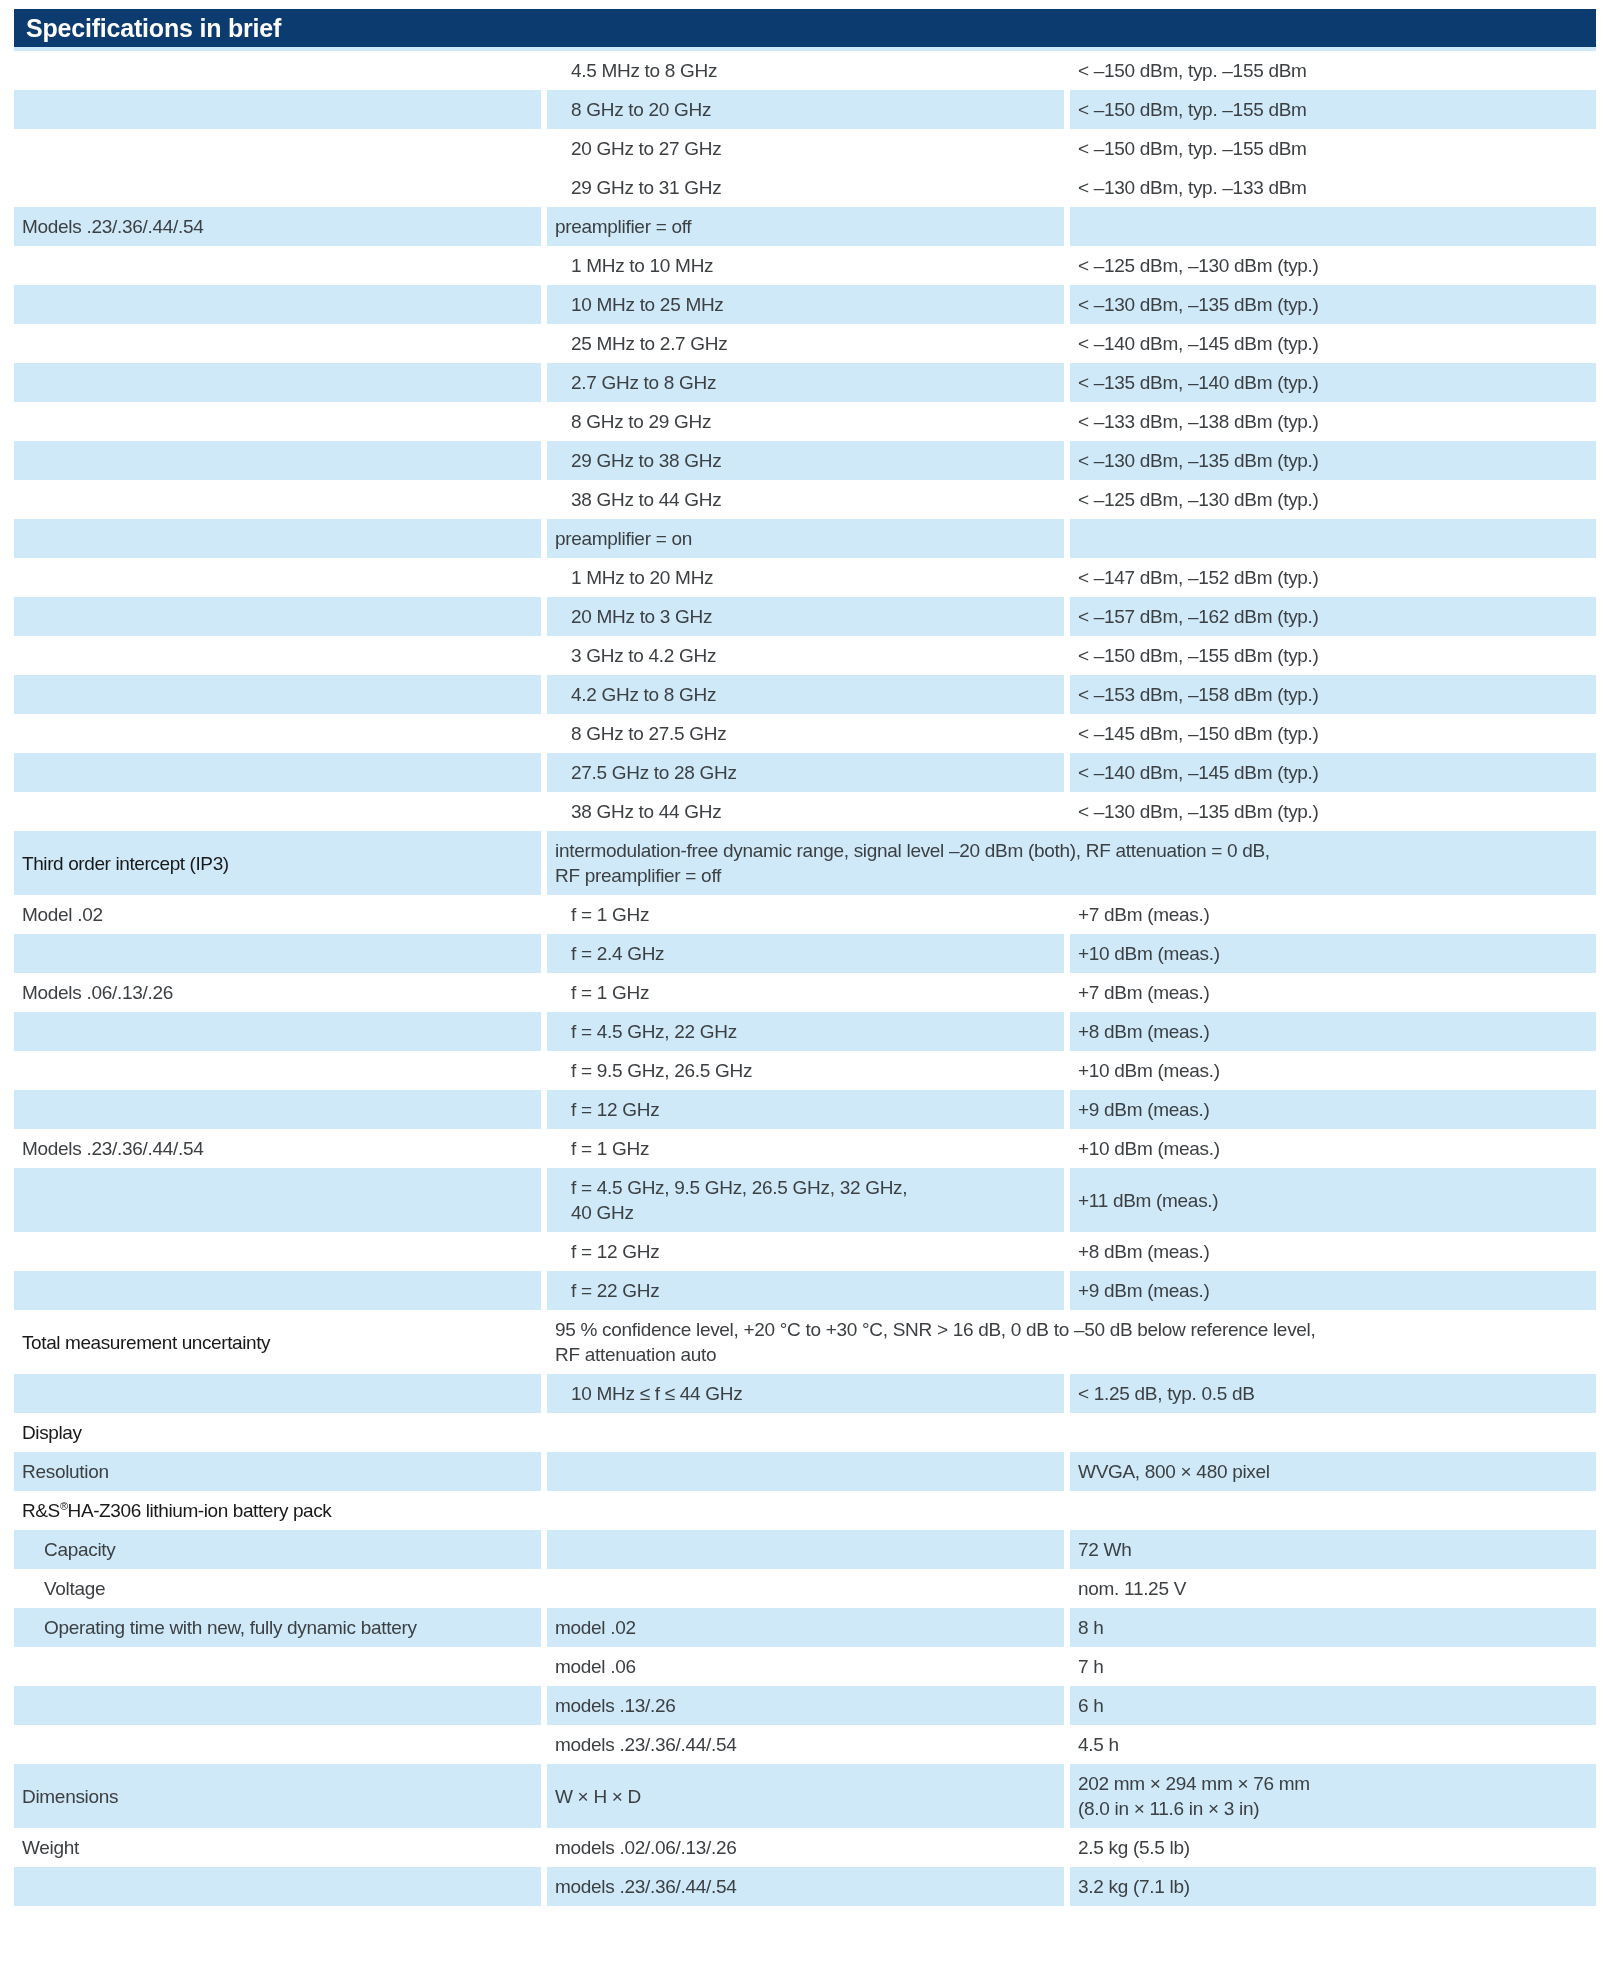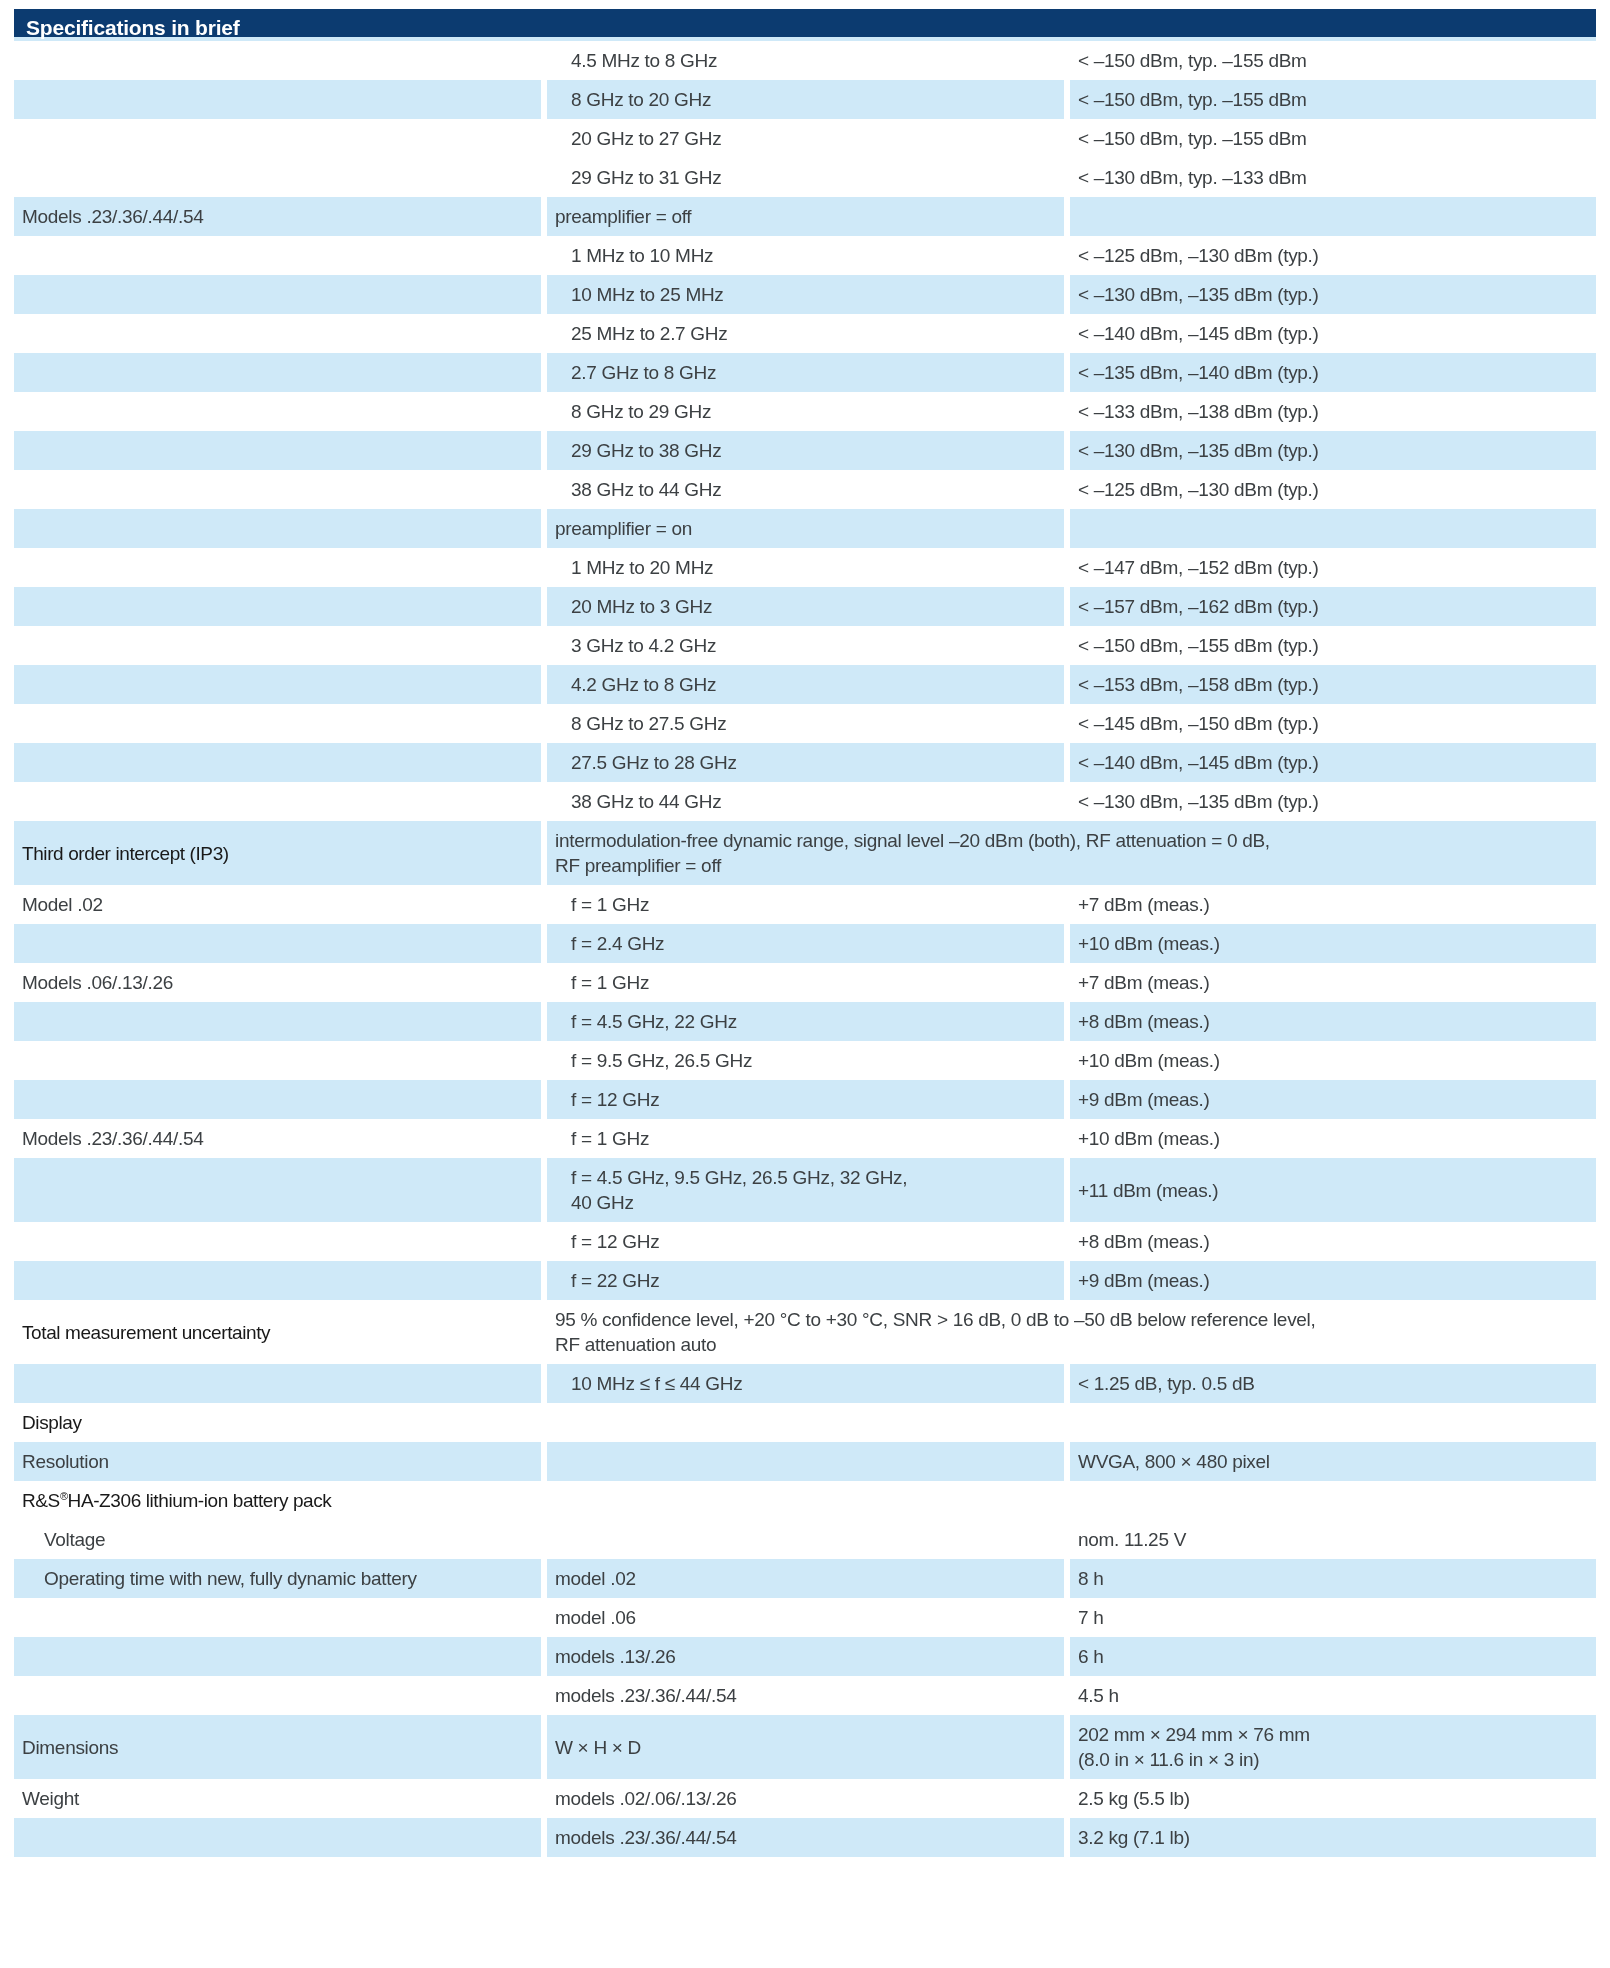--- a/index.html
+++ b/index.html
@@ -11,25 +11,25 @@
     width: 1610px;
     height: 1968px;
     box-sizing: border-box;
     padding: 9px 8px 0 8px;
     font-family: "Liberation Sans", sans-serif;
     color: #3c4043;
     overflow: hidden;
   }
   .section-header {
     margin: 0 6px;
-    height: 28px;
+    height: 38px;
     line-height: 38px;
     background: #0c3b70;
     color: #ffffff;
-    font-size: 21px;
+    font-size: 25px;
     font-weight: bold;
     padding-left: 12px;
     letter-spacing: -0.2px;
   }
   .header-accent-strip {
     margin: 0 6px;
     height: 4px;
     background: #cfe9f8;
   }
   table.spec {
@@ -248,20 +248,25 @@
         <td class="c1 bold" colspan="3">Display</td>
       </tr>
       <tr class="row-b">
         <td class="c1">Resolution</td>
         <td class="c2"></td>
         <td class="c3">WVGA, 800 × 480 pixel</td>
       </tr>
       <tr class="row-w">
         <td class="c1 bold" colspan="3">R&amp;S<sup>®</sup>HA-Z306 lithium-ion battery pack</td>
       </tr>
+      <tr class="row-b">
+        <td class="c1 indent">Capacity</td>
+        <td class="c2"></td>
+        <td class="c3">72 Wh</td>
+      </tr>
       <tr class="row-w">
         <td class="c1 indent">Voltage</td>
         <td class="c2"></td>
         <td class="c3">nom. 11.25 V</td>
       </tr>
       <tr class="row-b">
         <td class="c1 indent">Operating time with new, fully dynamic battery</td>
         <td class="c2">model .02</td>
         <td class="c3">8 h</td>
       </tr>

